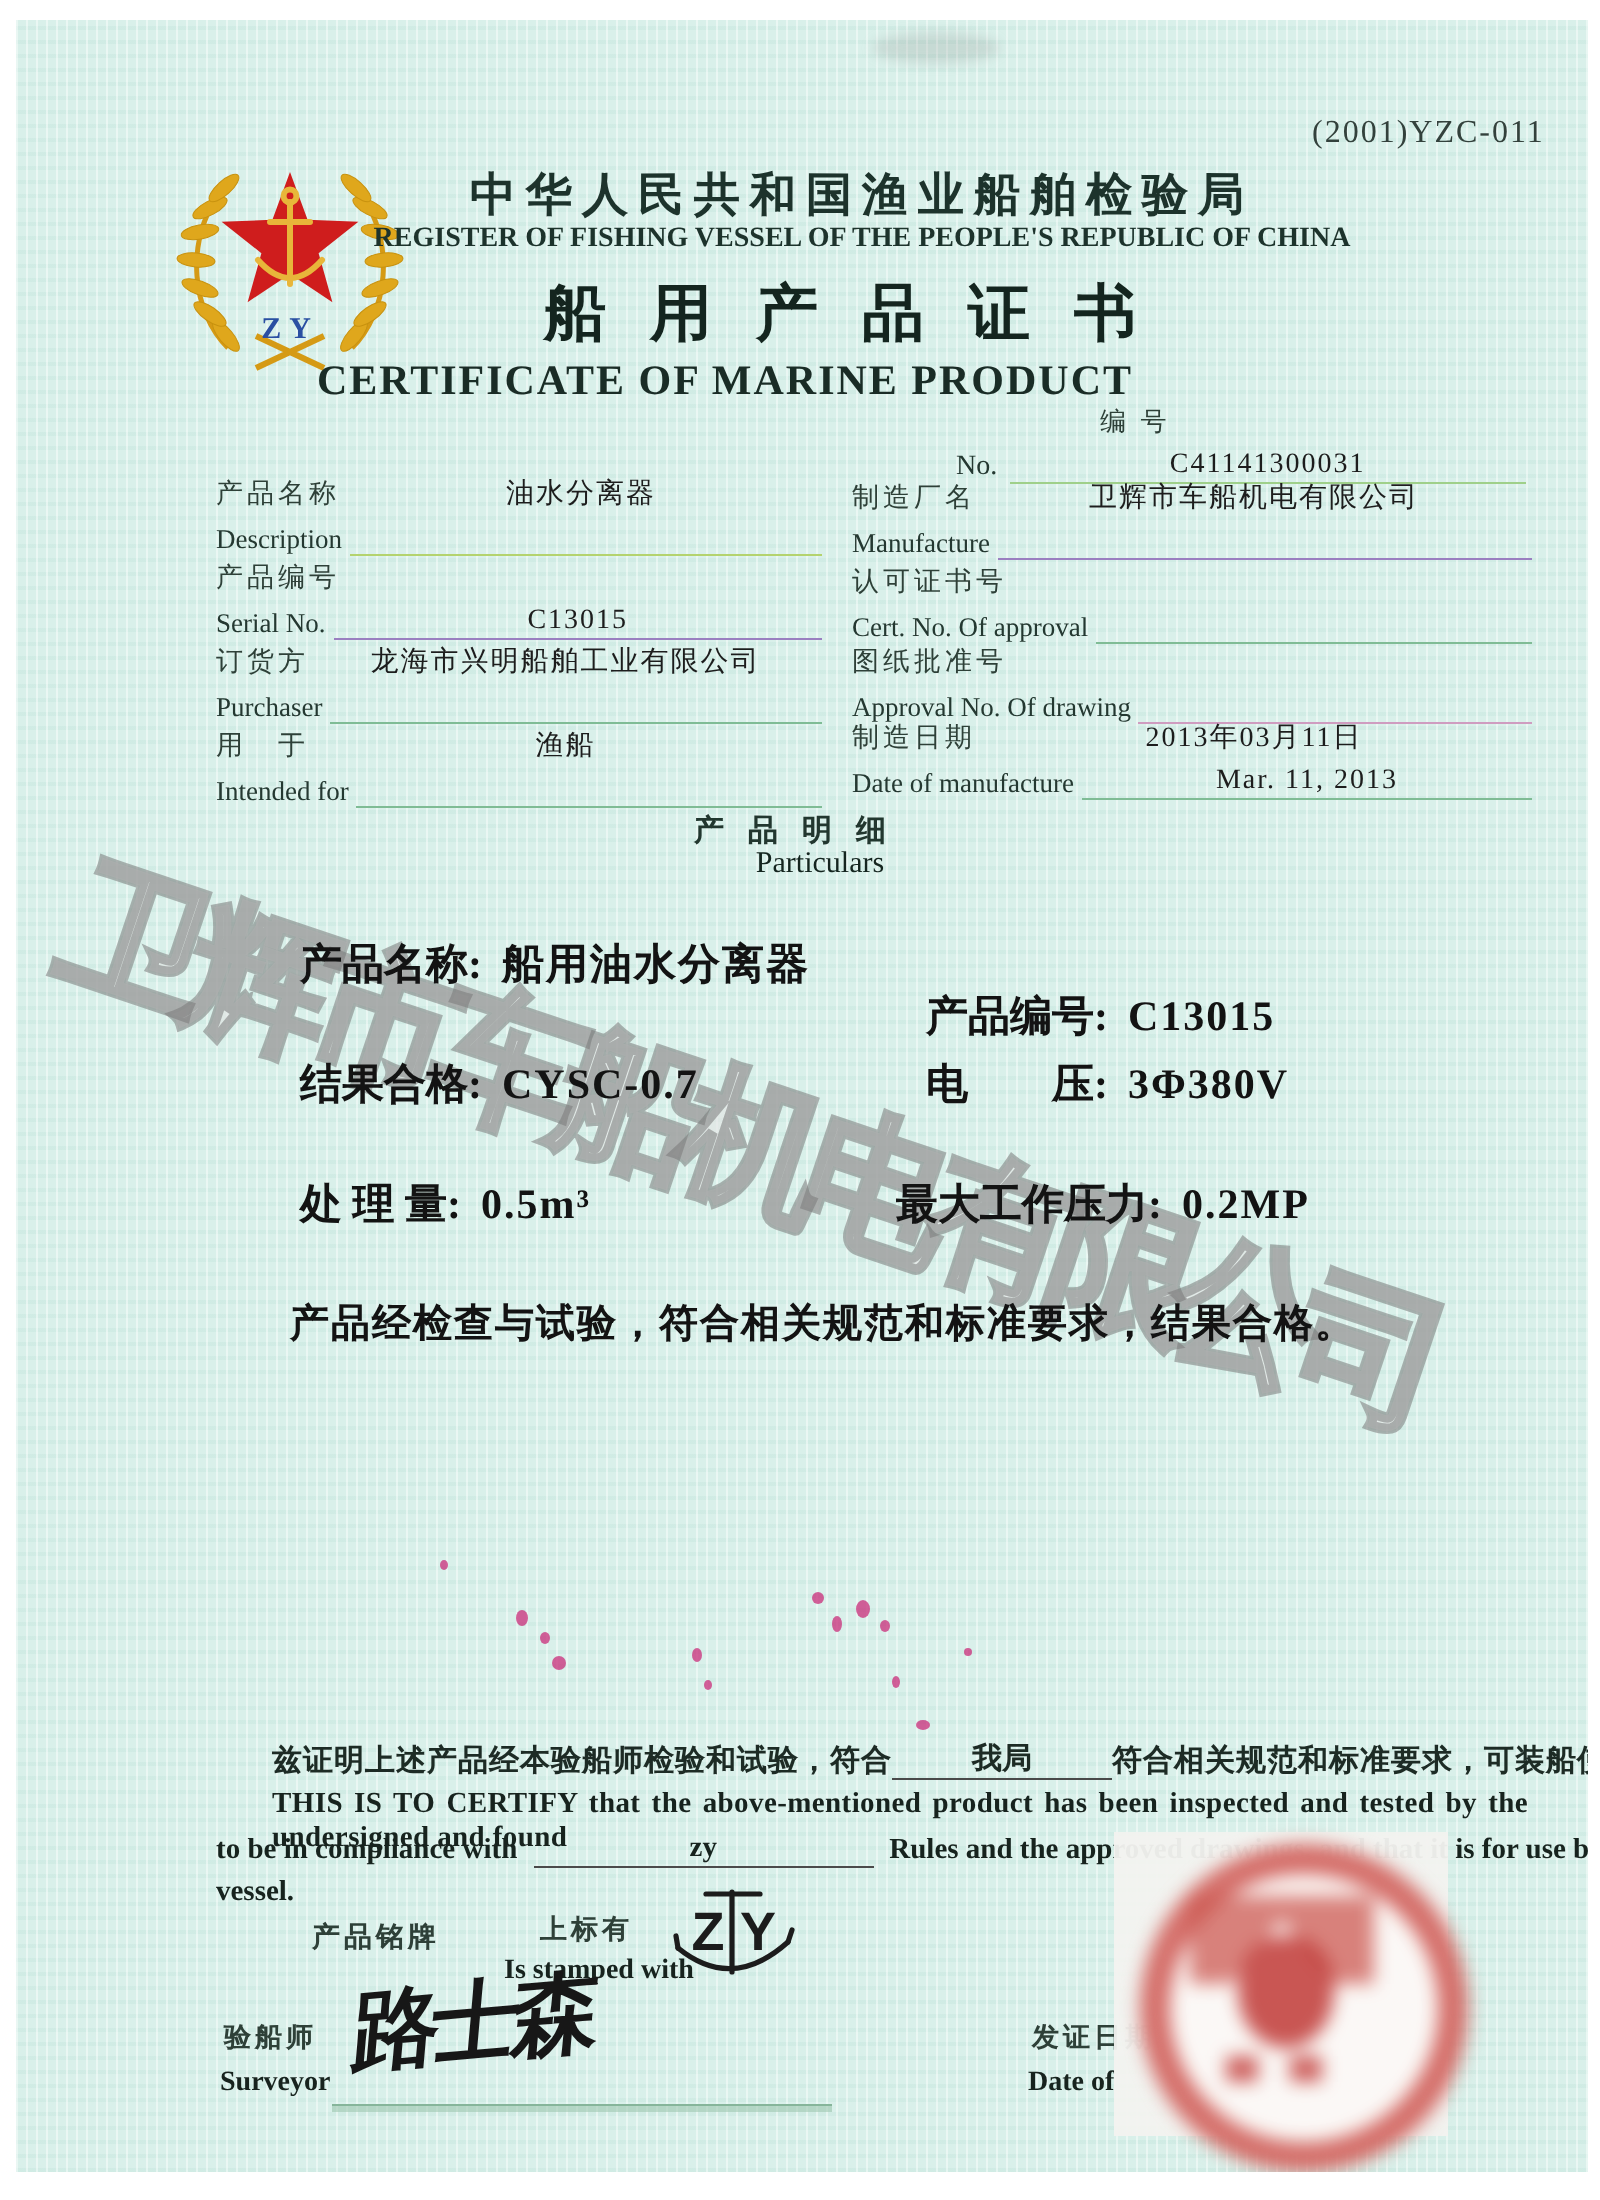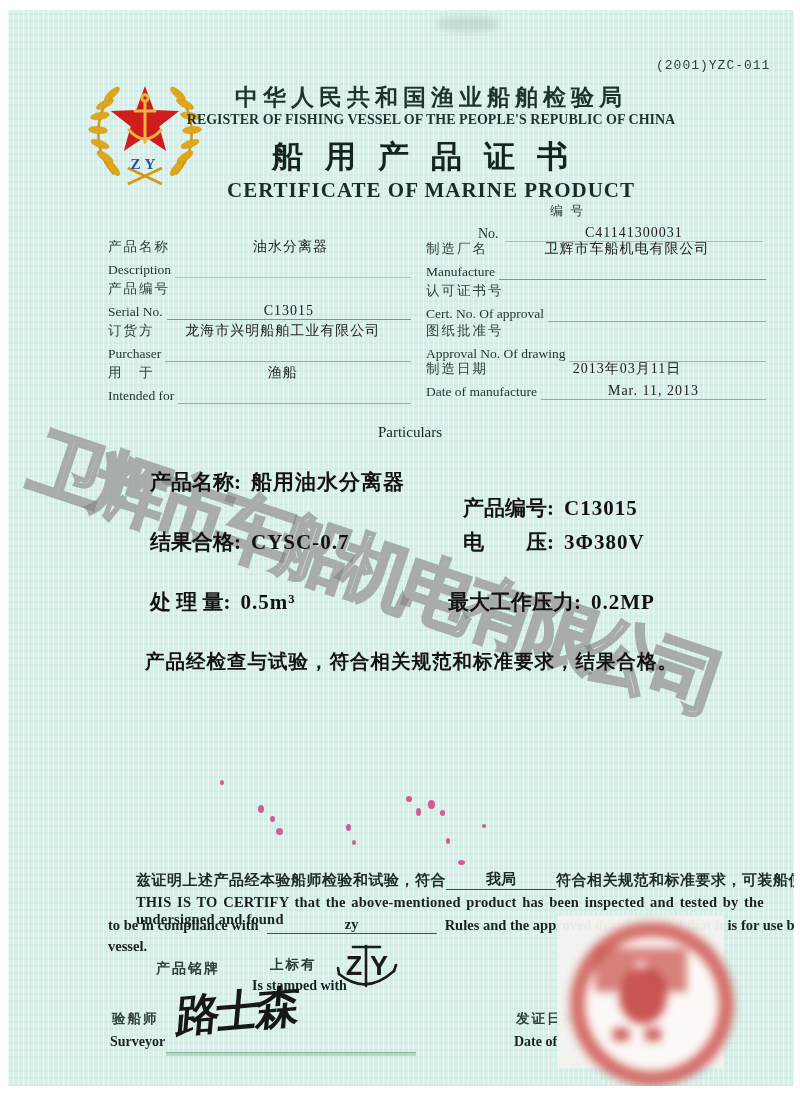--- a/index.html
+++ b/index.html
@@ -8,28 +8,28 @@
   .paper{position:absolute;left:8px;top:10px;width:786px;height:1076px;
          background-color:#d9f0ea;
          background-image:
            repeating-linear-gradient(90deg, rgba(255,255,255,.45) 0 1px, rgba(255,255,255,0) 1px 5px),
            repeating-linear-gradient(0deg, rgba(186,224,214,.28) 0 2px, rgba(186,224,214,0) 2px 7px);
          overflow:hidden;}
   .abs{position:absolute;}
   .zh{color:#2e4038;letter-spacing:2px;}
   .en{color:#243831;}
   
-  .form-code{left:648px;top:48px;font-size:13px;color:#33413c;letter-spacing:1px;font-family:Liberation Mono, monospace;}
+  .form-code{left:648px;top:48px;font-size:16px;color:#33413c;letter-spacing:1px;}
   .authority-zh{left:0;top:72px;width:786px;text-align:center;padding-left:60px;box-sizing:border-box;
       font-size:23px;font-weight:bold;color:#1d332c;letter-spacing:5px;}
   .authority-en{left:0;top:102px;width:786px;text-align:center;padding-left:60px;box-sizing:border-box;
       font-size:14px;font-weight:bold;color:#1d332c;letter-spacing:0px;}
   .title-zh{left:0;top:126px;width:786px;text-align:center;padding-left:60px;box-sizing:border-box;
       font-size:31px;font-weight:bold;color:#14251f;letter-spacing:22px;}
-  .title-en{left:0;top:168px;width:786px;text-align:center;padding-left:60px;box-sizing:border-box;
+  .title-en{left:0;top:168px;width:649px;text-align:center;padding-left:60px;box-sizing:border-box;
       font-size:21px;font-weight:bold;color:#1a2c26;letter-spacing:1px;}
   
   .no-zh{left:542px;top:192px;font-size:13px;}
   .no-row{left:470px;top:213px;width:285px;display:flex;align-items:flex-end;font-size:14px;}
   .no-row .lbl{padding-right:6px;}
   .no-line{flex:1;border-bottom:1.5px solid #9fd08a;position:relative;height:18px;}
   .no-val{position:absolute;left:0;right:0;bottom:0;text-align:center;font-size:14px;color:#1d1d1d;letter-spacing:1px;}
   
   .field{position:absolute;}
   .frow1{display:flex;align-items:flex-end;height:20px;font-size:13.5px;}
@@ -241,20 +241,21 @@
       <span class="v1">2013年03月11日</span>
       </div>
     <div class="frow2">
         <span class="en">Date of manufacture</span>
       <span class="ul">
         <span class="v2">Mar. 11, 2013</span>
         </span>
       </div>
   </div>
 
+  <div class="abs part-title-zh">产品明细</div>
   <div class="abs part-title-en">Particulars</div>
 
   <div class="prow" style="left:142px;top:458px;">
     <span>产品名称:</span><span class="pv">船用油水分离器</span>
   </div>
   <div class="prow" style="left:455px;top:484px;">
     <span>产品编号:</span><span class="pv">C13015</span>
   </div>
   <div class="prow" style="left:142px;top:518px;">
     <span>结果合格:</span><span class="pv">CYSC-0.7</span>

